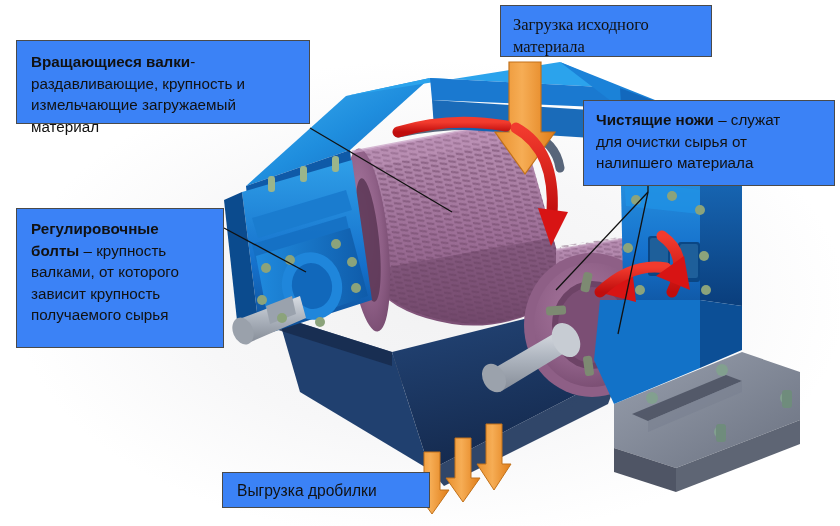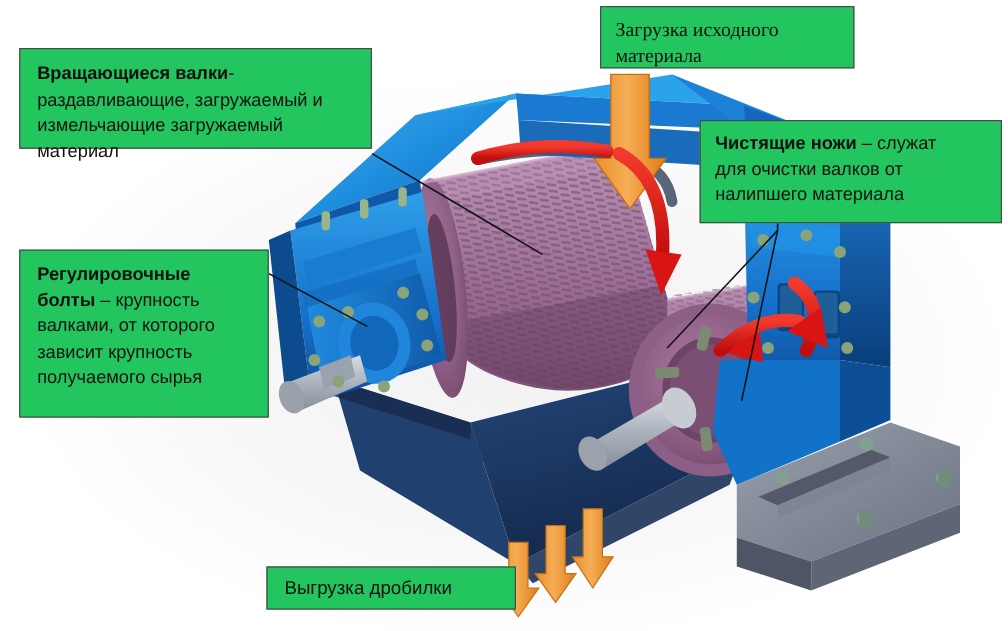--- a/index.html
+++ b/index.html
@@ -12,21 +12,21 @@
   #stage{position:absolute;left:0;top:0;width:840px;height:526px;overflow:hidden;background:#fff;}
 
   
   .bg-plate{position:absolute;left:0;top:0;width:840px;height:526px;
     background:
       radial-gradient(ellipse 520px 300px at 430px 300px, #f2f2f3 0%, #f7f7f8 45%, #ffffff 80%);
   }
 
   
   .callout{
-    position:absolute;background:#22c55e;border:1.6px solid #4a4a4a;
+    position:absolute;background:#3b82f6;border:1.6px solid #4a4a4a;
     box-sizing:border-box;color:#111;line-height:1.42;
     z-index:40;
   }
   .callout .ln{display:block;white-space:nowrap;}
   .callout b{font-weight:bold;}
   .sans{font-family:"Liberation Sans", sans-serif;}
   .serif{font-family:"Liberation Serif", serif;}
 
   #box-rollers{left:16px;top:40px;width:294px;height:84px;padding:10px 12px 8px 14px;font-size:15.2px;}
   #box-bolts{left:16px;top:208px;width:208px;height:140px;padding:9px 10px 8px 14px;font-size:15.2px;}
@@ -321,41 +321,41 @@
       <line x1="224" y1="228" x2="306" y2="272"></line>
       <line x1="648" y1="192" x2="556" y2="290"></line>
       <line x1="648" y1="192" x2="618" y2="334"></line>
       <line x1="648" y1="192" x2="648" y2="186"></line>
       <line x1="382" y1="490" x2="416" y2="478"></line>
     </g>
   </svg>
 
   <div class="callout sans" id="box-rollers">
     <span class="ln"><b>Вращающиеся валки</b><span>-</span></span>
-    <span class="ln">раздавливающие, загружаемый и</span>
+    <span class="ln">раздавливающие, крупность и</span>
     <span class="ln">измельчающие загружаемый</span>
     <span class="ln">материал</span>
   </div>
 
   <div class="callout sans" id="box-bolts">
     <span class="ln"><b>Регулировочные</b></span>
     <span class="ln"><b>болты</b><span> – крупность</span></span>
     <span class="ln">валками, от которого</span>
     <span class="ln">зависит крупность</span>
     <span class="ln">получаемого сырья</span>
   </div>
 
   <div class="callout serif" id="box-feed">
     <span class="ln">Загрузка исходного</span>
     <span class="ln">материала</span>
   </div>
 
   <div class="callout sans" id="box-knives">
     <span class="ln"><b>Чистящие ножи</b><span> – служат</span></span>
-    <span class="ln">для очистки валков от</span>
+    <span class="ln">для очистки сырья от</span>
     <span class="ln">налипшего материала</span>
   </div>
 
   <div class="callout sans" id="box-discharge">
     <span class="ln">Выгрузка дробилки</span>
   </div>
 
 </div>
 
 </body></html>

